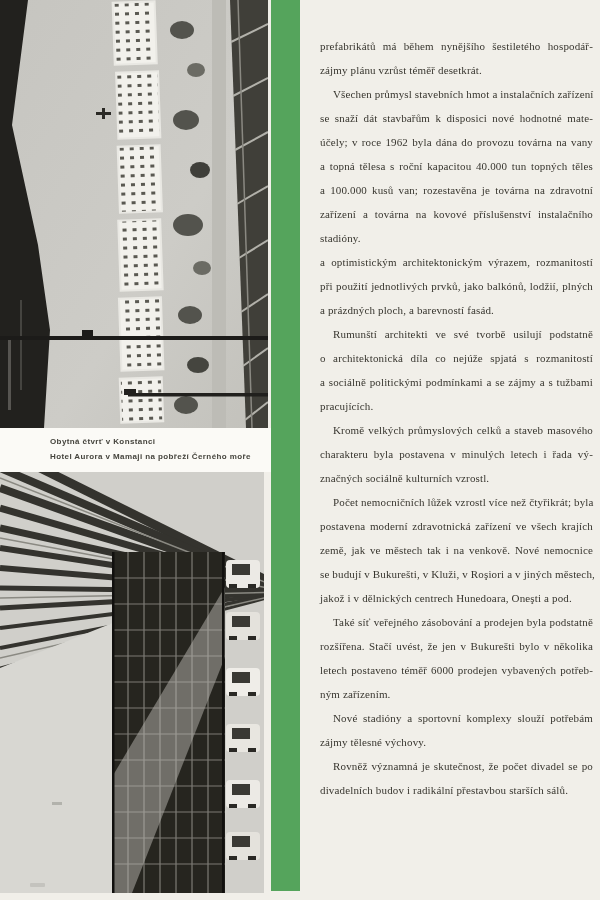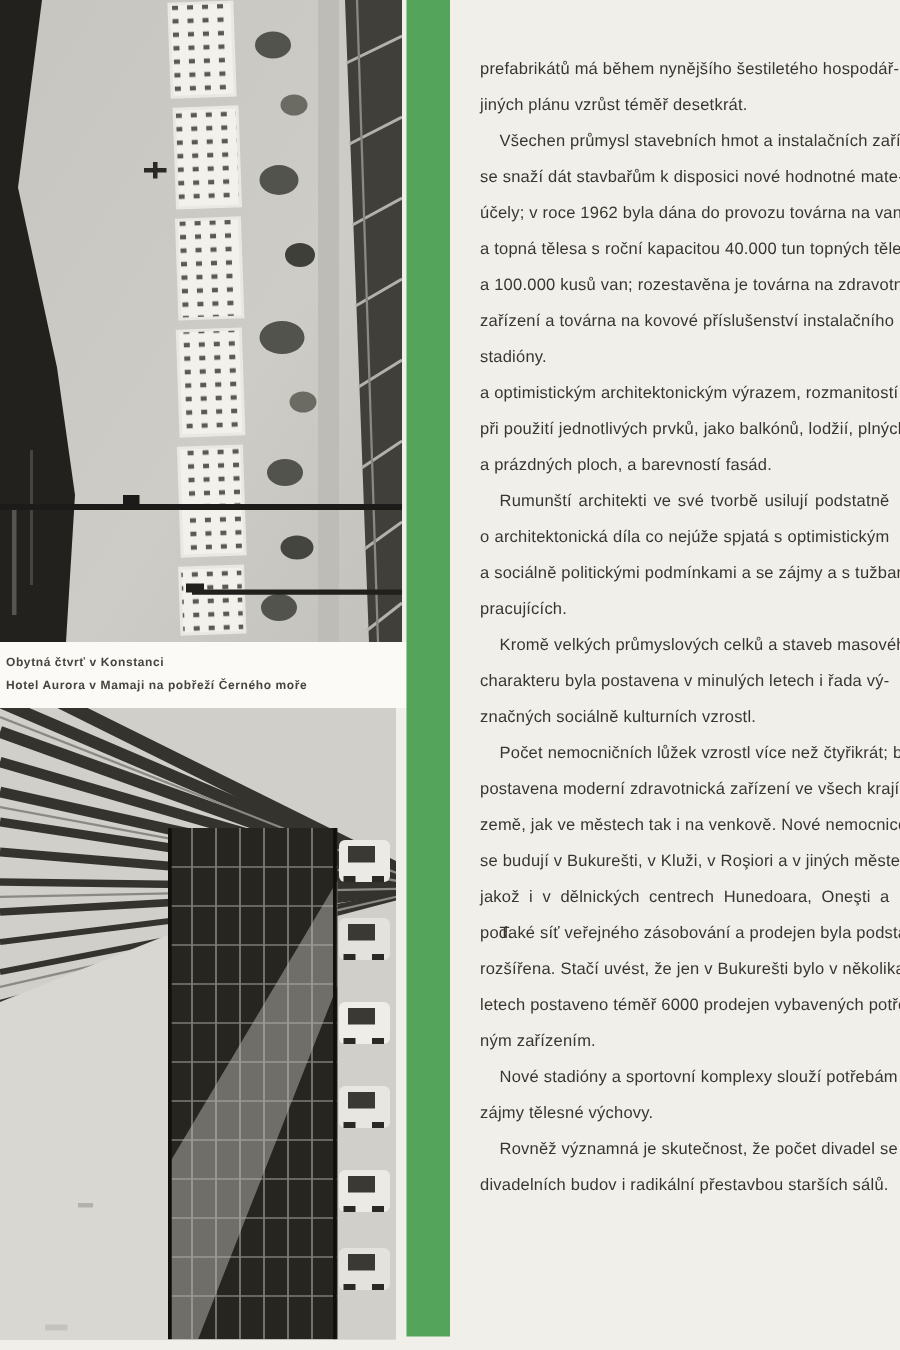--- a/index.html
+++ b/index.html
@@ -13,33 +13,33 @@
   #photo-top{top:0;width:268px;height:428px;}
   #photo-bottom{top:472px;width:264px;height:421px;}
   .photo svg{display:block;}
   
   #caption-block{
     position:absolute;left:0;top:428px;width:271px;height:44px;
     background:#fbfaf6;box-sizing:border-box;padding:6px 0 0 4px;
   }
   .caption-line{
     font-size:8px;font-weight:bold;letter-spacing:.4px;
-    color:#45443d;line-height:15px;white-space:nowrap;
+    color:#45443d;line-height:15px;white-space:nowrap;margin-left:46px;
   }
   
   #green-stripe{
     position:absolute;left:271px;top:0;width:29px;height:891px;
     background:#55a45c;
   }
   
   #text-col{
     position:absolute;left:320px;top:34px;width:273px;
     color:#38362f;font-size:11px;letter-spacing:.15px;
   }
-  .para{margin:0;padding:0;}
+  .para{margin:0;padding:0;font-family:Liberation Serif, serif;}
   .line{
     line-height:24px;height:24px;white-space:nowrap;
     text-align:justify;text-align-last:justify;
   }
   .line.last{text-align-last:left;white-space:normal;}
   .line.indent{text-indent:13px;}
   
   #page-number-mark{
     position:absolute;left:30px;top:883px;width:15px;height:4px;
     background:#bcbbb5;opacity:.7;border-radius:1px;
@@ -214,39 +214,39 @@
       </g>
     </g>
   </svg>
 </div>
 
 <div id="green-stripe" style="background: rgb(85, 164, 92);"></div>
 
 <div id="text-col">
     <div class="para">
       <div class="line">prefabrikátů má během nynějšího šestiletého hospodář-</div>
-      <div class="line last">jiných plánu vzrůst téměř desetkrát.</div>
+      <div class="line last">zájmy plánu vzrůst téměř desetkrát.</div>
     </div>
     <div class="para">
       <div class="line indent">Všechen průmysl stavebních hmot a instalačních zařízení</div>
       <div class="line">se snaží dát stavbařům k disposici nové hodnotné mate-</div>
       <div class="line">účely; v roce 1962 byla dána do provozu továrna na vany</div>
       <div class="line">a topná tělesa s roční kapacitou 40.000 tun topných těles</div>
       <div class="line">a 100.000 kusů van; rozestavěna je továrna na zdravotní</div>
       <div class="line">zařízení a továrna na kovové příslušenství instalačního</div>
       <div class="line last">stadióny.</div>
     </div>
     <div class="para">
       <div class="line">a optimistickým architektonickým výrazem, rozmanitostí</div>
       <div class="line">při použití jednotlivých prvků, jako balkónů, lodžií, plných</div>
       <div class="line last">a prázdných ploch, a barevností fasád.</div>
     </div>
     <div class="para">
       <div class="line indent">Rumunští architekti ve své tvorbě usilují podstatně</div>
-      <div class="line">o architektonická díla co nejúže spjatá s optimistickým</div>
+      <div class="line">o architektonická díla co nejúže spjatá s rozmanitostí</div>
       <div class="line">a sociálně politickými podmínkami a se zájmy a s tužbami</div>
       <div class="line last">pracujících.</div>
     </div>
     <div class="para">
       <div class="line indent">Kromě velkých průmyslových celků a staveb masového</div>
       <div class="line">charakteru byla postavena v minulých letech i řada vý-</div>
       <div class="line last">značných sociálně kulturních vzrostl.</div>
     </div>
     <div class="para">
       <div class="line indent">Počet nemocničních lůžek vzrostl více než čtyřikrát; byla</div>

